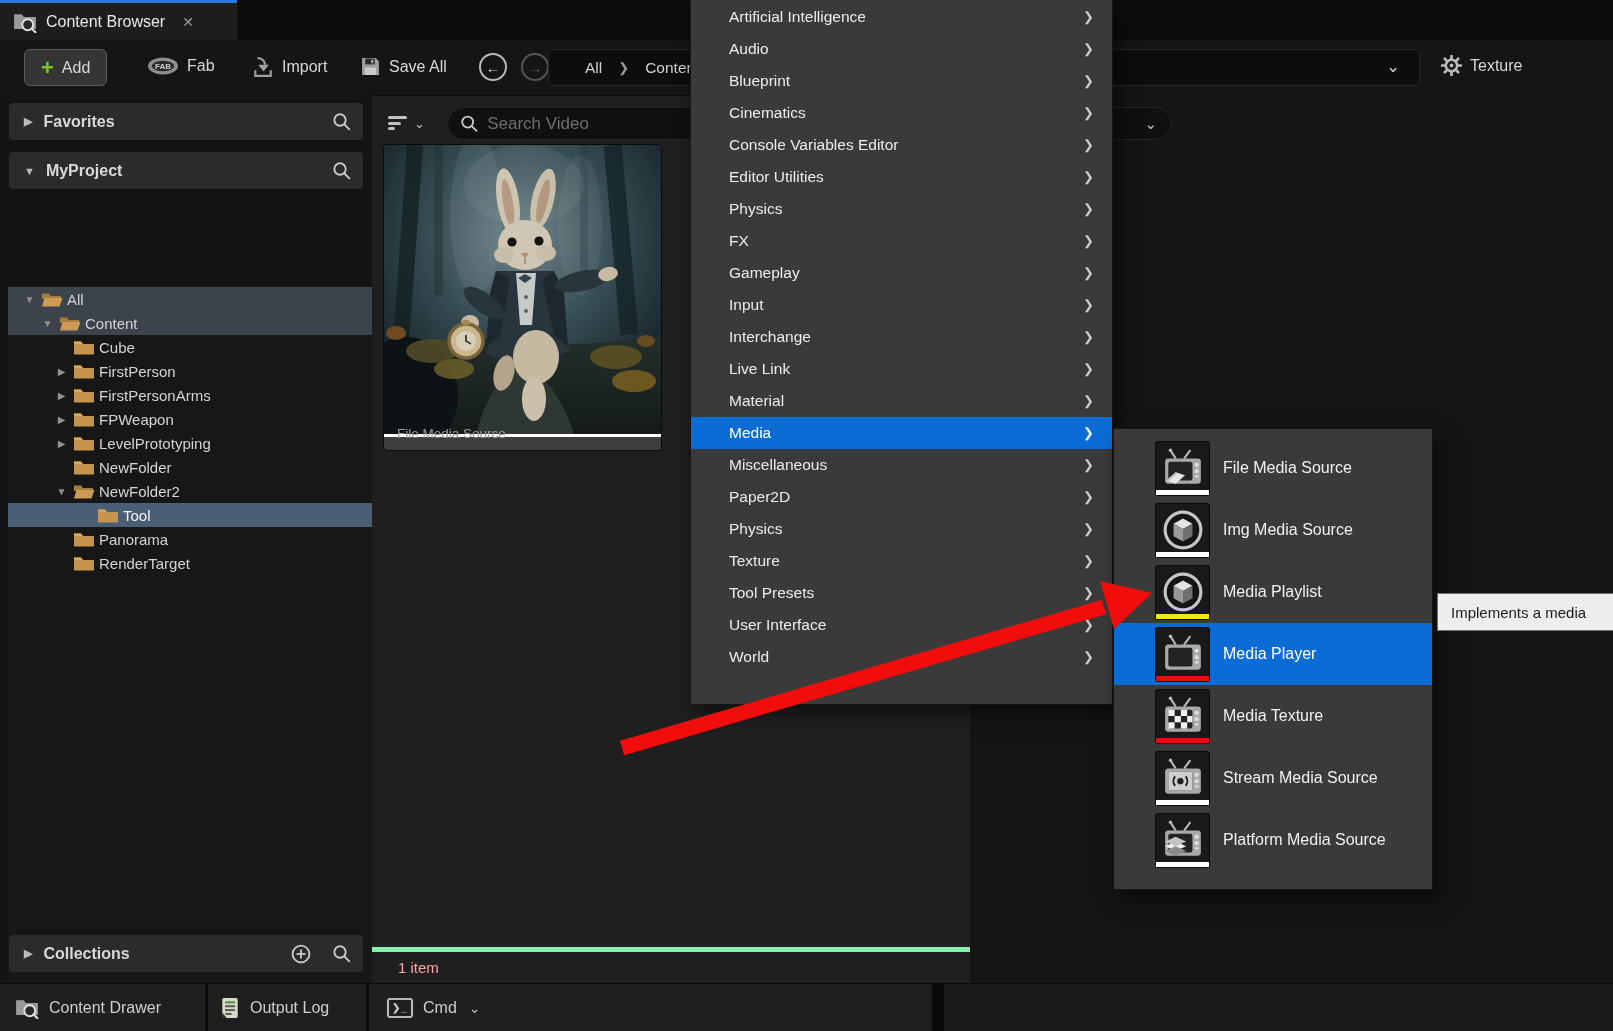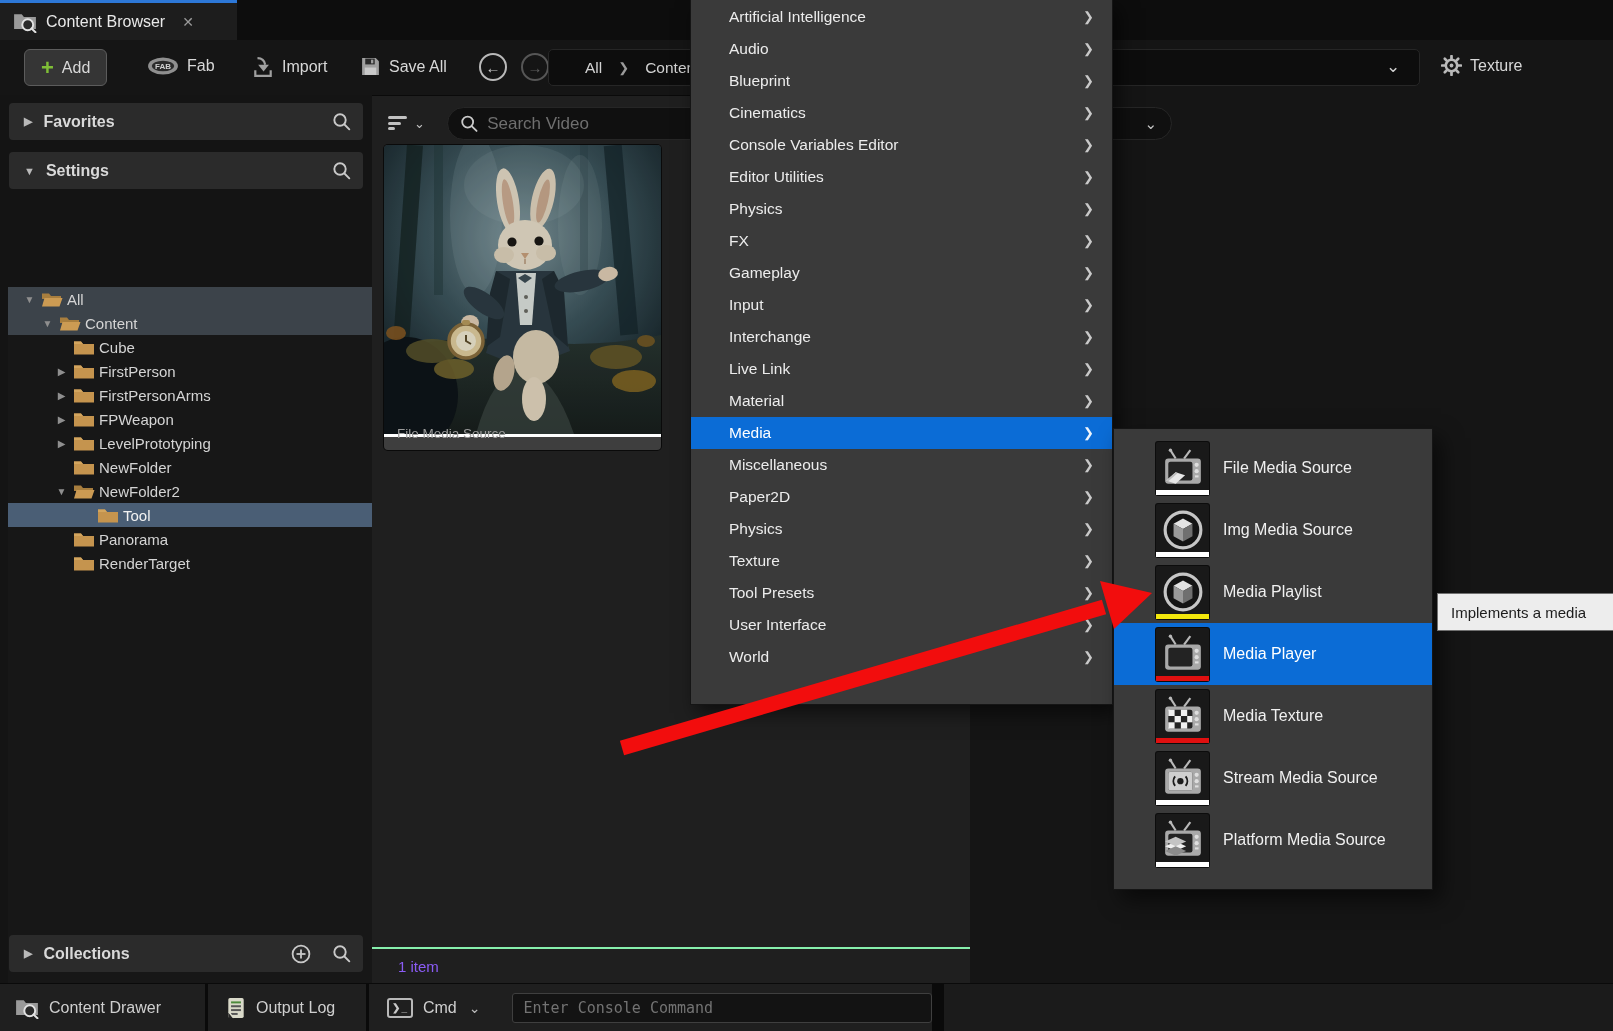--- a/index.html
+++ b/index.html
@@ -47,22 +47,22 @@
   .trow .tw { width:15px; text-align:center; color:#8f8f8f; font-size:10px; flex:0 0 15px; }
   .trow .fi { flex:0 0 22px; height:16px; }
   .band { background:#3c434a; }
   .sel  { background:#4a5e75; color:#f2f2f2; }
   #collections { top:840px; }
 
   
   #mainarea { left:372px; top:95px; width:598px; height:852px; background:#1f1f1f; border-top:1px solid #0a0a0a; }
   #rightdark { left:970px; top:95px; width:643px; height:888px; background:#151515; }
   #itembar { left:372px; top:947px; width:598px; height:36px; background:#1f1f1f;
-             border-top:2px solid #86efac; display:flex; align-items:center;
-             color:#8b5cf6; font-size:15px; padding-left:26px; }
+             border-top:5px solid #86efac; display:flex; align-items:center;
+             color:#fca5a5; font-size:15px; padding-left:26px; }
   #filterbtn { left:388px; top:109px; width:48px; height:28px; display:flex; align-items:center; gap:7px; z-index:1; }
   .fbar { background:#c2c2c2; height:3px; border-radius:2px; margin:2.5px 0; }
   #searchpill { left:447px; top:107px; width:660px; height:33px; background:#101010; border:1px solid #262626;
                 border-radius:17px; display:flex; align-items:center; padding:0 12px; gap:9px; z-index:1; }
   #searchpill input, #sp2 input { background:transparent; border:none; outline:none; color:#9a9a9a;
                 font-size:17px; width:100%; font-family:"Liberation Sans", sans-serif; }
   #searchpill input::placeholder { color:#6f6f6f; }
   #sp2 { left:1040px; top:107px; width:132px; height:33px; background:#101010; border:1px solid #262626;
          border-radius:17px; z-index:1; display:flex; align-items:center; justify-content:flex-end;
          padding-right:14px; color:#c9c9c9; font-size:15px; }
@@ -102,21 +102,21 @@
              font-size:15px; white-space:nowrap; overflow:hidden; }
 
   
   #arrowlayer { left:0; top:0; width:1613px; height:1031px; z-index:8; pointer-events:none; }
 
   
   #statusbar { left:0; top:983px; width:1613px; height:48px; background:#0a0a0a; z-index:2; }
   .sseg { position:absolute; top:1px; height:47px; background:#1f1f1f; display:flex; align-items:center;
           color:#cfcfcf; font-size:16px; gap:10px; }
   #seg-drawer { left:0; width:205px; padding-left:15px; }
-  #seg-log { left:208px; width:158px; padding-left:18px; }
+  #seg-log { left:208px; width:158px; padding-left:12px; }
   #seg-cmd { left:369px; width:563px; padding-left:18px; }
   #seg-rest { left:944px; width:669px; background:#1b1b1b; }
   #seg-cmd .caret { color:#bdbdbd; font-size:14px; margin-left:2px; }
   #console { margin-left:22px; width:420px; height:30px; background:#131313; border:1px solid #3f3f3f;
              border-radius:3px; display:flex; align-items:center; padding:0 10px; }
   #console input { background:transparent; border:none; outline:none; width:100%;
                    font-family:"DejaVu Sans Mono", monospace; font-size:15px; color:#9a9a9a; }
   #console input::placeholder { color:#737373; }
   .termbox { width:26px; height:20px; border:2px solid #b9b9b9; border-radius:3px; color:#c9c9c9;
              font-size:10px; font-weight:bold; display:flex; align-items:center; justify-content:center;
@@ -296,21 +296,21 @@
     <div class="abs secbar" style="top:8px">
       <span class="tri">▶</span>
       <span>Favorites</span>
       <span class="sp"></span>
       <svg class="ic" width="19" height="19">
           <use href="#i-mag"></use>
         </svg>
     </div>
     <div class="abs secbar" style="top:57px">
       <span class="tri">▼</span>
-      <span>Settings</span>
+      <span>MyProject</span>
       <span class="sp"></span>
       <svg class="ic" width="19" height="19">
           <use href="#i-mag"></use>
         </svg>
     </div>
 
     <div id="tree" class="abs">
       <div class="trow band" style="padding-left:14px">
         <span class="tw">▼</span>
         <svg class="fi">
@@ -618,20 +618,17 @@
     <div id="seg-log" class="sseg">
       <svg class="ic" width="20" height="22">
           <use href="#i-log"></use>
         </svg>
       <span>Output Log</span>
     </div>
     <div id="seg-cmd" class="sseg">
       <span class="termbox">❯_</span>
       <span>Cmd</span>
       <span class="caret">⌄</span>
-      <div id="console">
-        <input type="text" placeholder="Enter Console Command" style="">
-      </div>
     </div>
     <div id="seg-rest" class="sseg"></div>
   </div>
 
 </div>
 
 </body></html>

